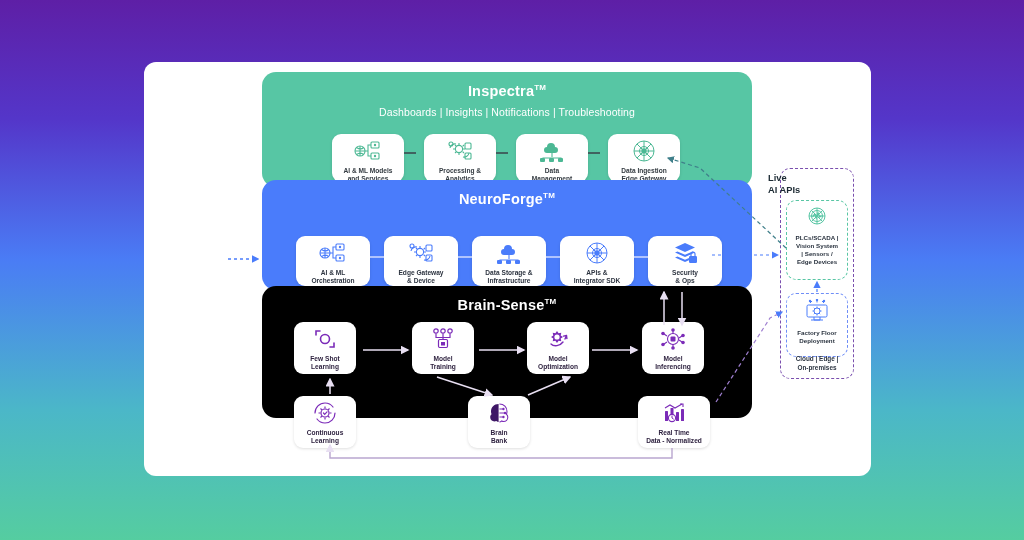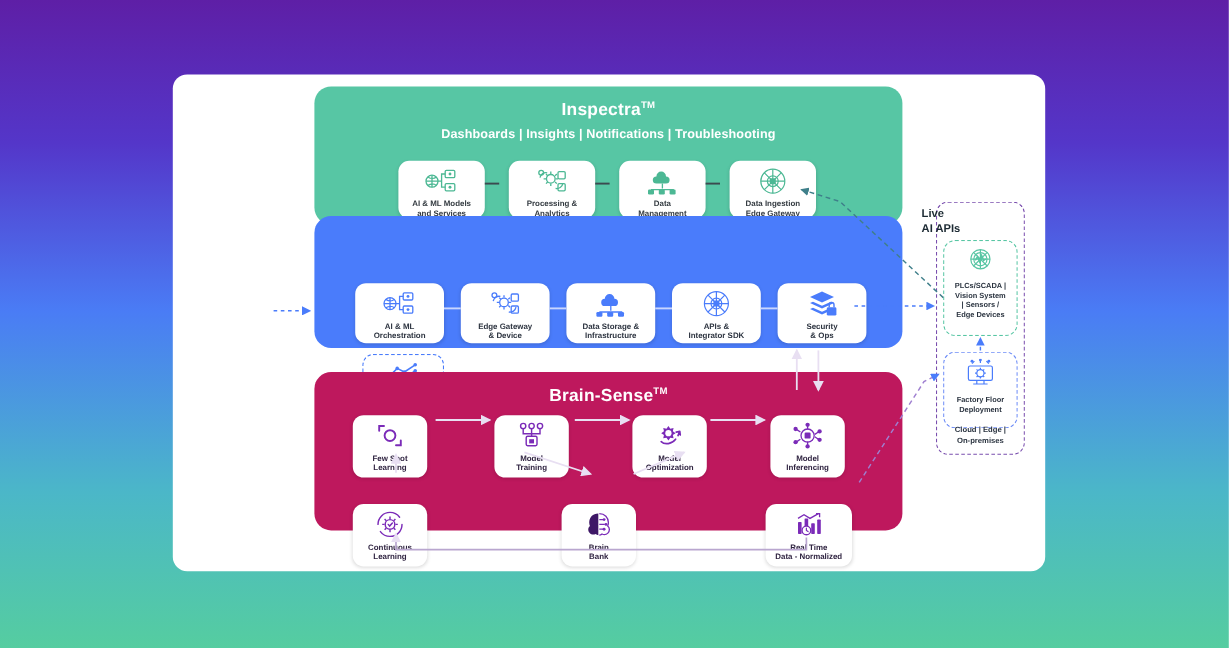--- a/index.html
+++ b/index.html
@@ -23,26 +23,26 @@
   .band {
     position: absolute; border-radius: 14px;
     color: #ffffff; text-align: center;
   }
   .band-title {
     font-size: 14.5px; font-weight: bold; letter-spacing: .2px;
     line-height: 1;
   }
   .band-title sup { font-size: 8px; vertical-align: super; font-weight: bold; text-align: right; }
   .band-sub {
-    font-size: 10.5px; font-weight: 700; margin-top: 7px; letter-spacing: .1px;
+    font-size: 10.5px; font-weight: 400; margin-top: 7px; letter-spacing: .1px;
   }
 
   #band-inspectra { left: 118px; top: 10px;  width: 490px; height: 115px; background: #57c6a4; }
   #band-neuroforge{ left: 118px; top: 118px; width: 490px; height: 110px; background: #4a7cfb; }
-  #band-brainsense{ left: 118px; top: 224px; width: 490px; height: 132px; background: #be185d; margin-top: 24px; }
+  #band-brainsense{ left: 118px; top: 224px; width: 490px; height: 132px; background: #000000; }
 
   .band-head { padding-top: 12px; }
 
   
   .chip {
     position: absolute; background: #ffffff; border-radius: 9px;
     display: flex; flex-direction: column; align-items: center;
     justify-content: flex-start;
     box-shadow: 0 1px 3px rgba(0,0,0,.13);
     padding-top: 5px;
@@ -218,20 +218,23 @@
       </span>
       <div class="lbl">
         <div>Data Ingestion</div>
         <div>Edge Gateway</div>
       </div>
     </div>
   </div>
 
   <div class="band" id="band-neuroforge">
     <div class="band-head">
+      <div class="band-title">
+        <span>NeuroForge</span><sup>TM</sup>
+      </div>
     </div>
 
     <div class="chip blue chip-b" style="left:34px">
       <span class="ic">
         <svg width="30" height="24" viewBox="0 0 30 24">
           <g stroke="#4a7cfb" stroke-width="1.1" fill="none">
             <circle cx="7" cy="12" r="5"></circle>
             <path d="M2 12h10M7 7v10M3.5 8.5c2.5 1.6 5.5 1.6 7 0M3.5 15.5c2.5-1.6 5.5-1.6 7 0"></path>
             <rect x="18" y="3" width="8" height="6" rx="1"></rect>
             <rect x="18" y="14" width="8" height="6" rx="1"></rect>

